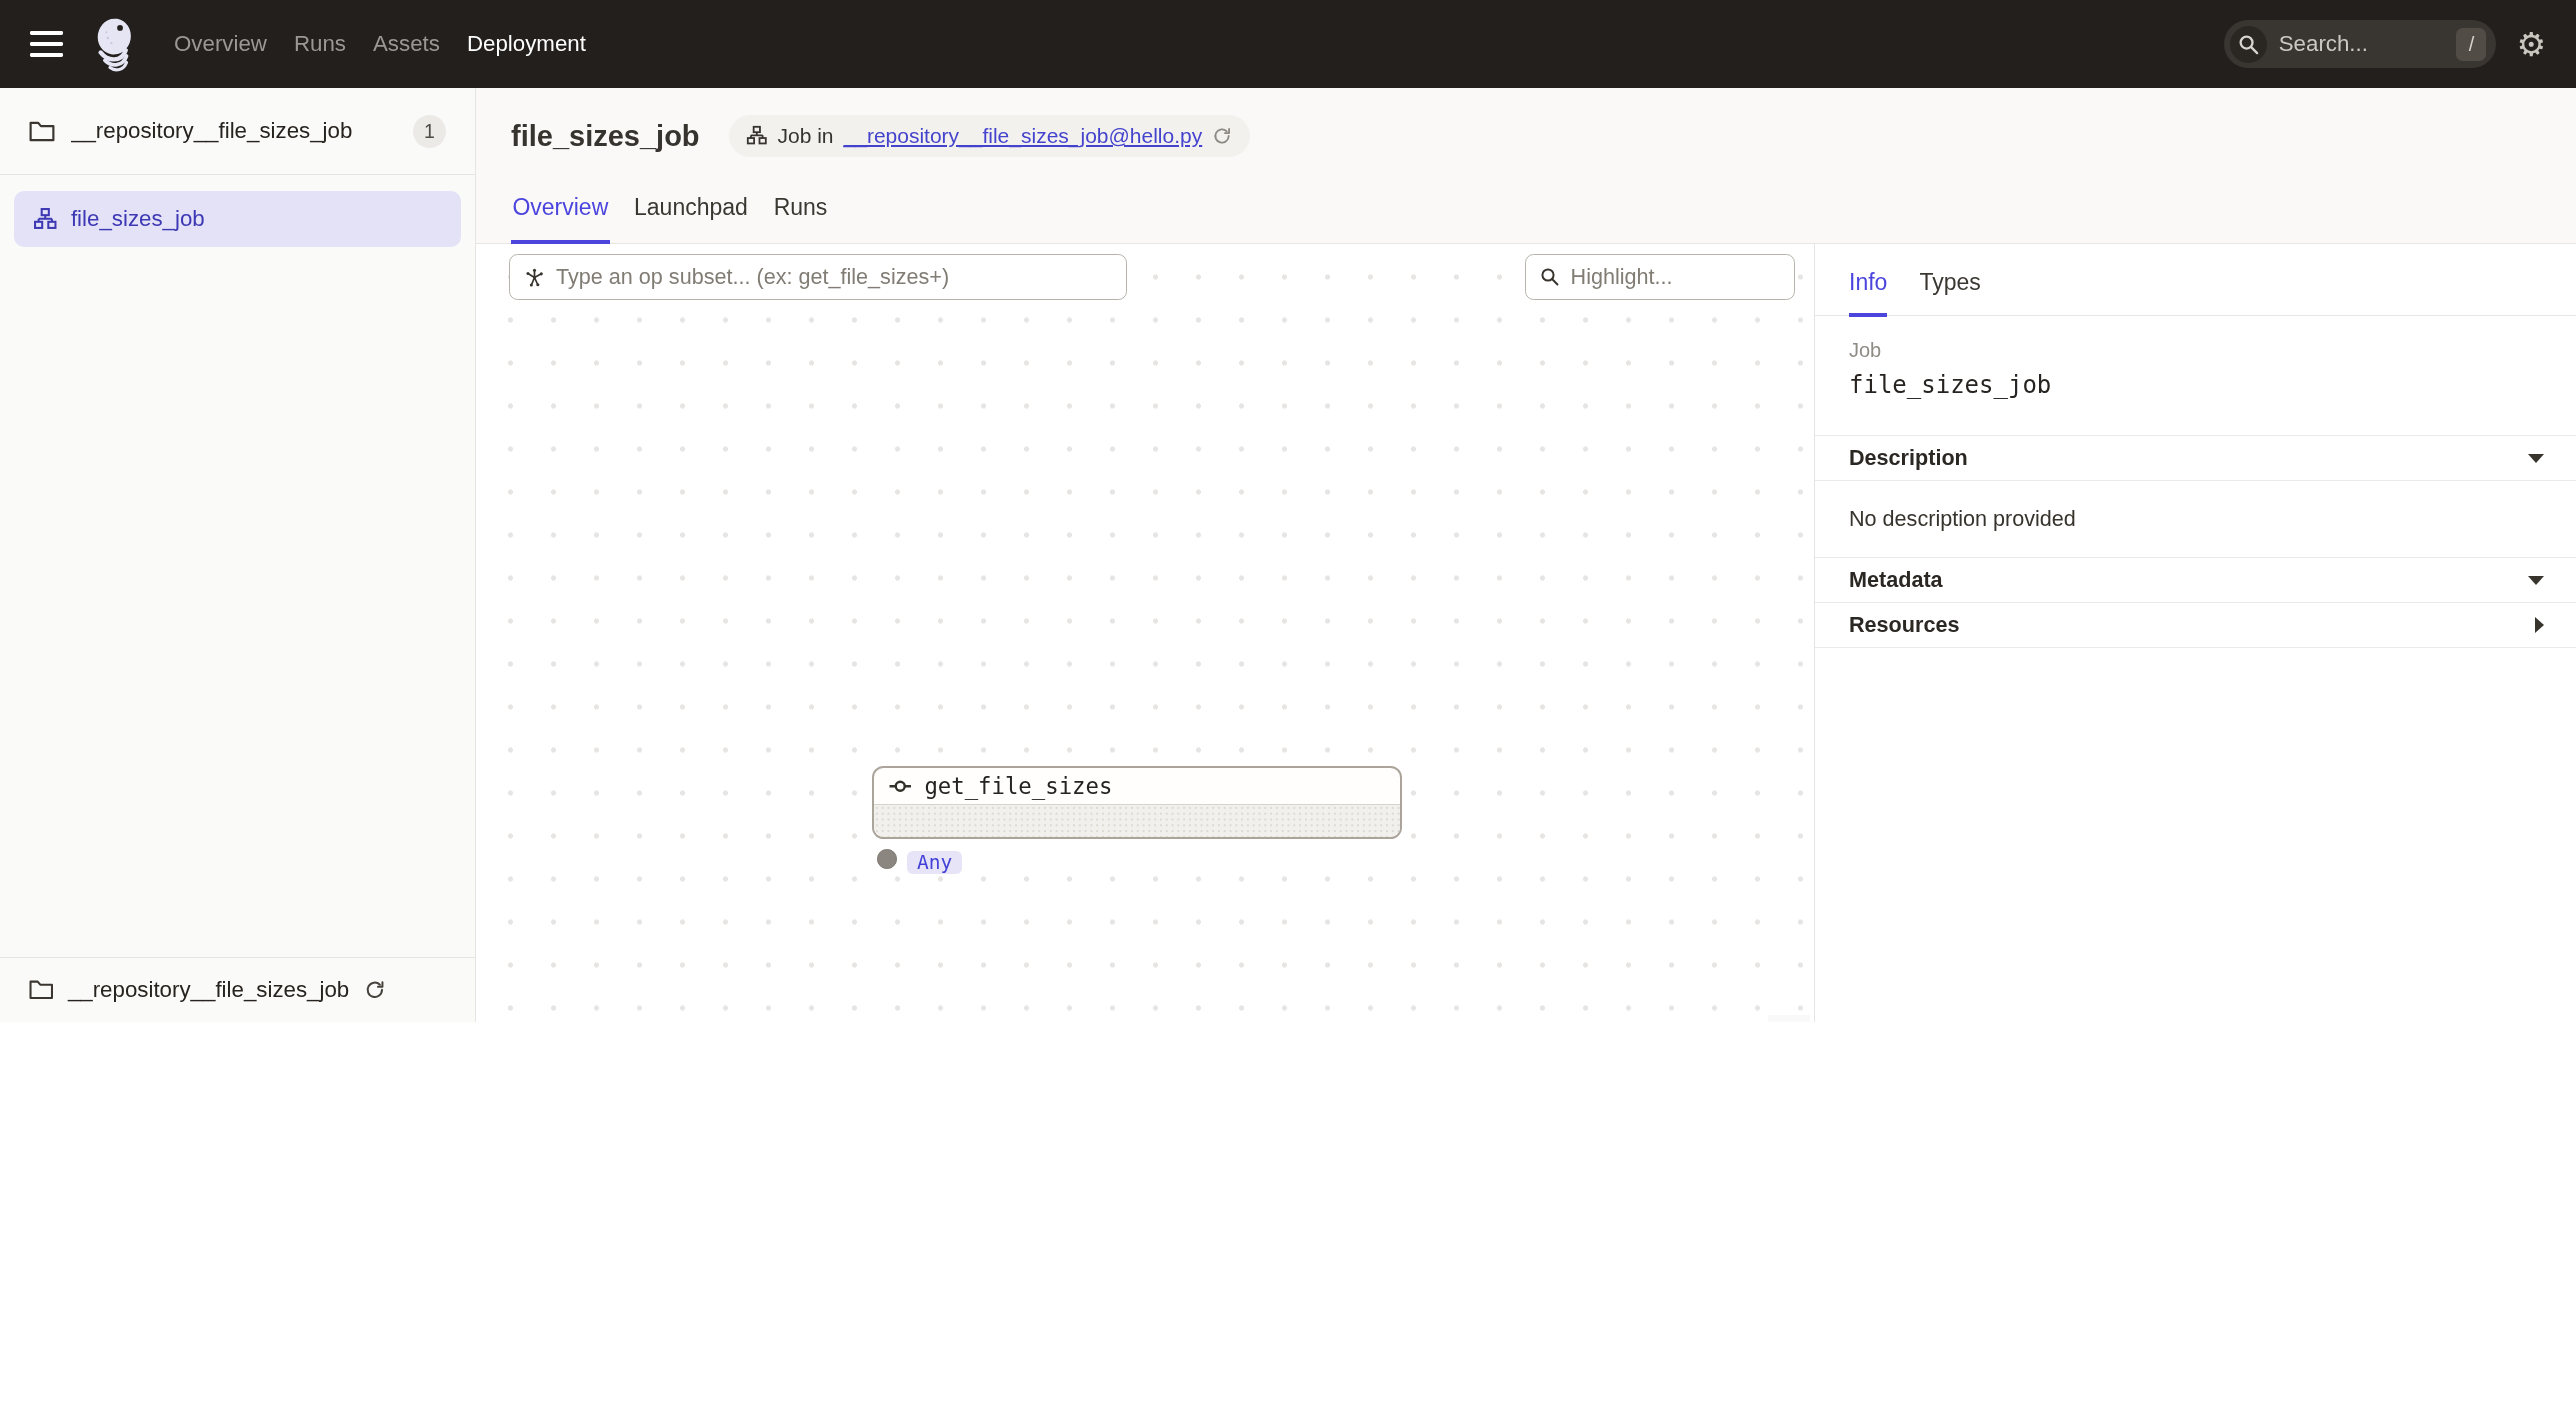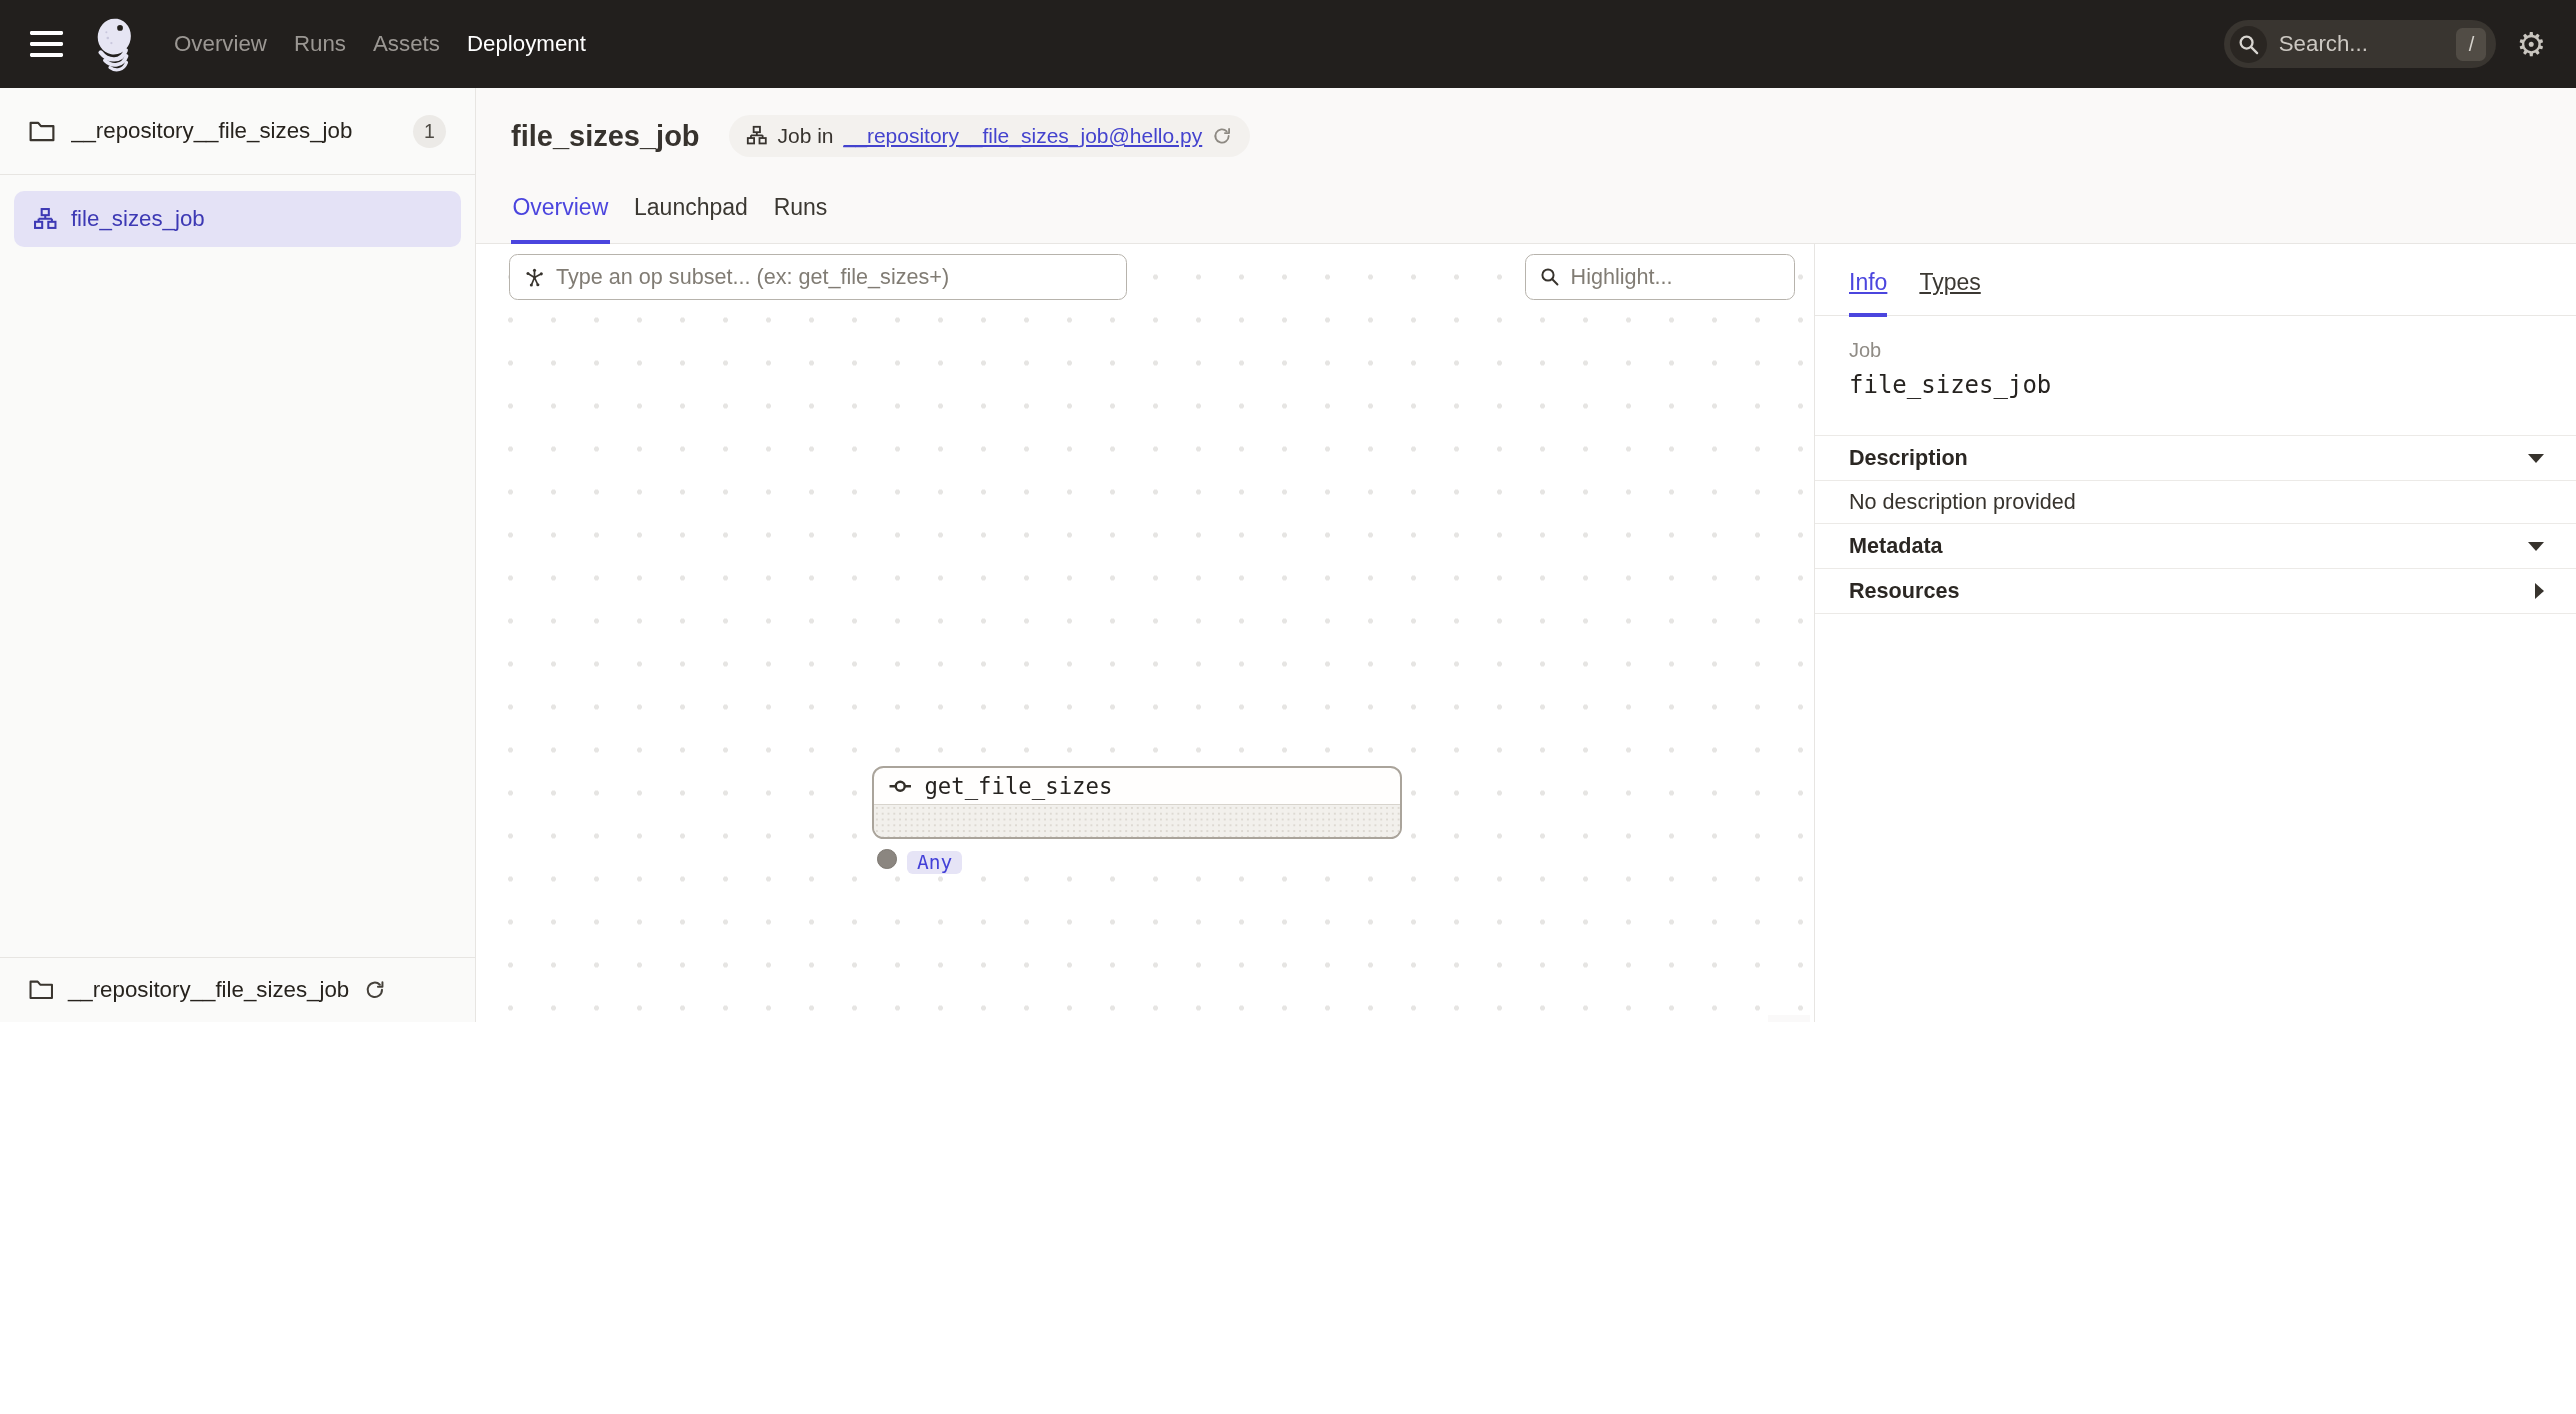--- a/index.html
+++ b/index.html
@@ -99,30 +99,30 @@
     margin: 19.5px 0 12.3px 0; cursor: pointer; }
   .slider-handle { position: absolute; left: 50%; transform: translateX(-50%); top: 23px;
     width: 33px; height: 33px; border-radius: 50%; background: #ffffff; border: 2.2px solid #b3afa9;
     cursor: pointer; }
   .zc-download { margin-top: 10px; }
 
   
   .panel { width: 762px; flex: none; border-left: 1.4px solid #e7e5e2; background: #ffffff; }
   .panel-tabs { display: flex; gap: 32px; padding: 24.5px 0 0 34px; border-bottom: 1.4px solid #e9e7e4; }
   .panel-tab { font-size: 23px; color: #3b3832; padding-bottom: 17.3px; border-bottom: 4.3px solid transparent;
-    margin-bottom: -1.4px; cursor: pointer; text-decoration: underline; }
+    margin-bottom: -1.4px; cursor: pointer; }
   .panel-tab.active { color: #4b45de; border-bottom-color: #4b45de; }
   .job-block { padding: 23px 0 0 34px; }
   .job-label { font-size: 20px; color: #8f8b85; }
   .job-name { font-family: "DejaVu Sans Mono", monospace; font-size: 24px; color: #262320; margin-top: 8.6px; }
   .sections { margin-top: 36px; }
   .section-header { height: 45px; border-top: 1.4px solid #eceae7; display: flex; align-items: center;
     justify-content: space-between; padding: 0 32px 0 34px; font-size: 21.6px; font-weight: bold;
     color: #2b2723; cursor: pointer; }
-  .section-body { border-top: 1.4px solid #eceae7; padding: 8px 34px; font-size: 21.6px; color: #37332d; }
+  .section-body { border-top: 1.4px solid #eceae7; padding: 25px 34px; font-size: 21.6px; color: #37332d; }
   .section-end { border-top: 1.4px solid #eceae7; height: 0; }
   .caret-down { width: 0; height: 0; border-left: 8px solid transparent;
     border-right: 8px solid transparent; border-top: 9.4px solid #37332d; }
   .caret-right { width: 0; height: 0; border-top: 8px solid transparent;
     border-bottom: 8px solid transparent; border-left: 9.4px solid #37332d; }
 
   svg { display: block; }
 </style>
 </head>
 <body>

